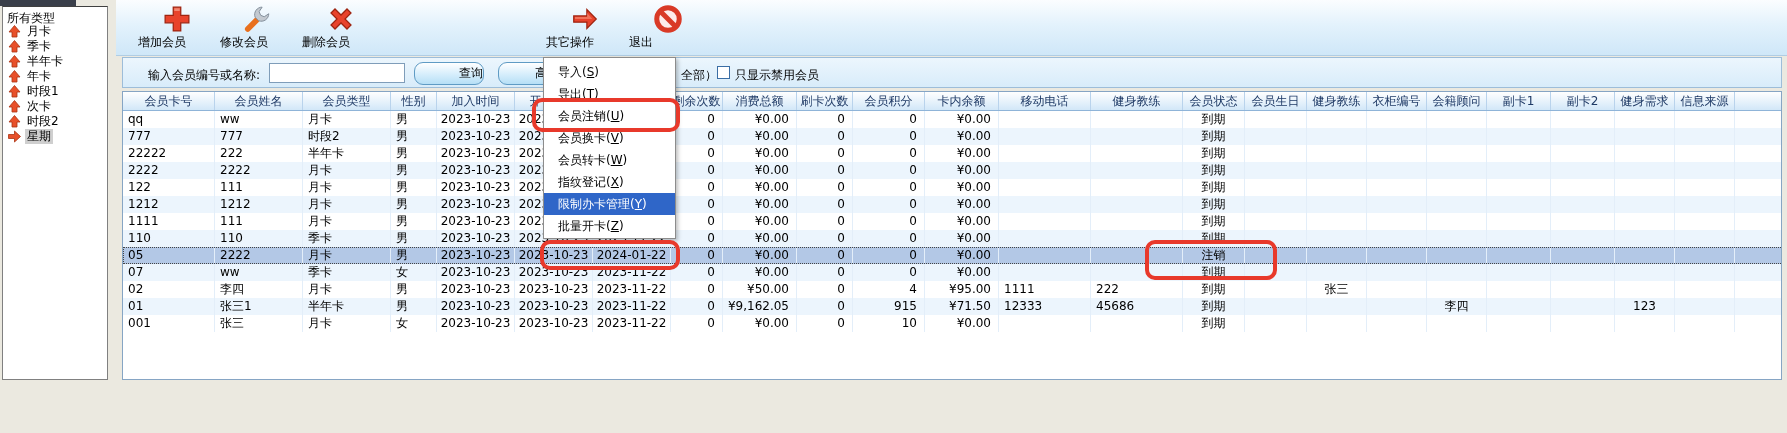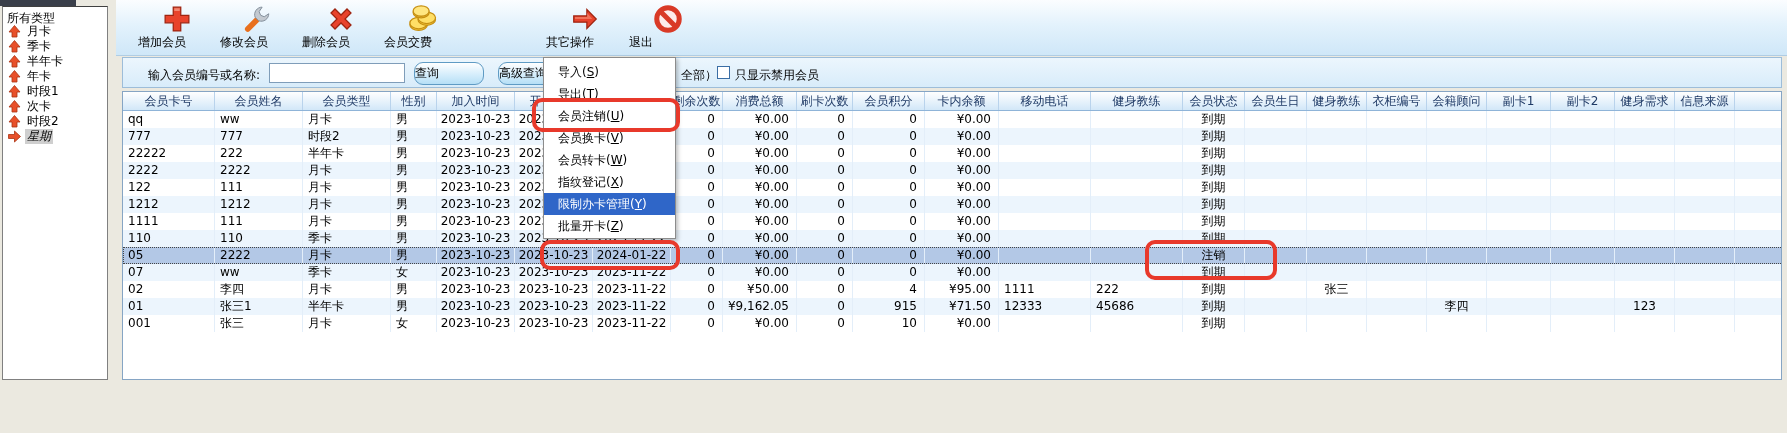--- a/index.html
+++ b/index.html
@@ -9,40 +9,40 @@
   
   .title-fragment { position:absolute; left:0; top:0; width:76px; height:6px; background:#3a3f4a; }
 
   
   .sidebar { position:absolute; left:2px; top:6px; width:106px; height:374px; background:#fff;
              border:1px solid #808080; border-top-color:#404040; overflow:hidden; }
   .tree-title { padding:3px 0 2px 4px; height:17px; }
   .tree-item { position:relative; height:15px; line-height:15px; display:flex; align-items:center; }
   .tree-item .ticon { width:14px; height:13px; margin-left:5px; margin-right:3px; flex:0 0 14px; }
   .tree-item .tlabel { padding:0 2px; white-space:nowrap; }
-  .tree-item.selected .tlabel { background:#cfcfcf;font-style:italic; }
+  .tree-item.selected .tlabel { background:#cfcfcf; }
 
   
   .toolbar { position:absolute; left:116px; top:0; width:1671px; height:56px;
              background:linear-gradient(180deg,#fbfdff 0%,#e3f2fc 45%,#cfe7f8 100%);
              border-bottom:1px solid #b0cde4; }
   .tb-btn { position:absolute; top:2px; width:78px; height:52px; text-align:left; cursor:default; }
   .tb-btn .tb-icon { display:block; margin:2px auto 1px; width:30px; height:30px; }
   .tb-btn .tb-label { display:block; line-height:14px; }
 
   
   .search-panel { position:absolute; left:122px; top:57px; width:1660px; height:31px;
                   background:linear-gradient(180deg,#ecf6fd,#d8ecfa);
                   border:1px solid #9dbdd9; }
   .search-label { position:absolute; left:25px; top:9px; }
   .search-input { position:absolute; left:146px; top:5px; width:136px; height:20px;
                   border:1px solid #7f9db9; background:#fff; font:inherit; padding:0 3px; }
   .btn { position:absolute; top:4px; height:23px; border:1px solid #5f9bc4; border-radius:9px;
          background:linear-gradient(180deg,#ffffff 0%,#d9effc 50%,#b6dff6 100%);
-         text-align:left; line-height:21px; }
+         text-align:right; line-height:21px; }
   .btn-query { left:291px; width:70px; }
   .btn-adv   { left:375px; width:86px; }
   .partial-text { position:absolute; left:558px; top:9px; }
   .chk { position:absolute; left:594px; top:8px; width:13px; height:13px; border:1px solid #3a6ea5; background:#fff; }
   .chk-label { position:absolute; left:612px; top:9px; }
 
   
   .grid { position:absolute; left:122px; top:91px; width:1660px; height:289px; background:#fff;
           border:1px solid #86a5c4; overflow:hidden; }
   .ghead { position:absolute; left:0; top:0; height:19px; width:1660px;
@@ -148,31 +148,20 @@
             <path d="M3 20 10 13" stroke="#e8701e" stroke-width="4.5" stroke-linecap="round"></path>
             <path d="M14.5 2.5a6 6 0 0 0-5.6 8.1l2.8 2.8a6 6 0 0 0 8.1-5.6l-3.6 2.4-2.9-1.2-1.2-2.9Z" fill="#c3c9d0" stroke="#84909c" stroke-width="0.8"></path>
           </svg></span>
         <span class="tb-label">修改会员</span>
       </div>
       <div class="tb-btn" style="left: 186px;">
         <span class="tb-icon"><svg width="30" height="30" viewBox="0 0 24 24">
             <path d="M4 7.2 7.2 4 12 8.8 16.8 4 20 7.2 15.2 12 20 16.8 16.8 20 12 15.2 7.2 20 4 16.8 8.8 12Z" fill="#e8432c" stroke="#9e2410" stroke-width="1"></path>
           </svg></span>
         <span class="tb-label">删除会员</span>
-      </div>
-      <div class="tb-btn" style="left: 268px;">
-        <span class="tb-icon"><svg width="30" height="30" viewBox="0 0 24 24">
-            <ellipse cx="8.5" cy="16.5" rx="7" ry="4.6" fill="#f6c838" stroke="#c68f12"></ellipse>
-            <ellipse cx="8.5" cy="15.2" rx="7" ry="4.6" fill="#ffdf66" stroke="#c68f12"></ellipse>
-            <ellipse cx="15" cy="12.4" rx="7" ry="4.6" fill="#f6c838" stroke="#c68f12"></ellipse>
-            <ellipse cx="15" cy="11" rx="7" ry="4.6" fill="#ffdf66" stroke="#c68f12"></ellipse>
-            <ellipse cx="10.5" cy="6.8" rx="6.4" ry="4.2" fill="#f6c838" stroke="#c68f12"></ellipse>
-            <ellipse cx="10.5" cy="5.6" rx="6.4" ry="4.2" fill="#ffe680" stroke="#c68f12"></ellipse>
-          </svg></span>
-        <span class="tb-label">会员交费</span>
       </div>
       <div class="tb-btn" style="left: 430px;">
         <span class="tb-icon"><svg width="30" height="30" viewBox="0 0 24 24">
             <path d="M3 9.5h10.5V4.5L21 12l-7.5 7.5v-5H3Z" fill="#e8432c" stroke="#9e2410" stroke-width="1"></path>
             <path d="M4 10.4h9.6V7l4.2 5H4Z" fill="#f59a84" opacity="0.55"></path>
           </svg></span>
         <span class="tb-label">其它操作</span>
       </div>
       <div class="tb-btn" style="left: 513px;">
         <span class="tb-icon"><svg width="30" height="30" viewBox="0 0 24 24">

